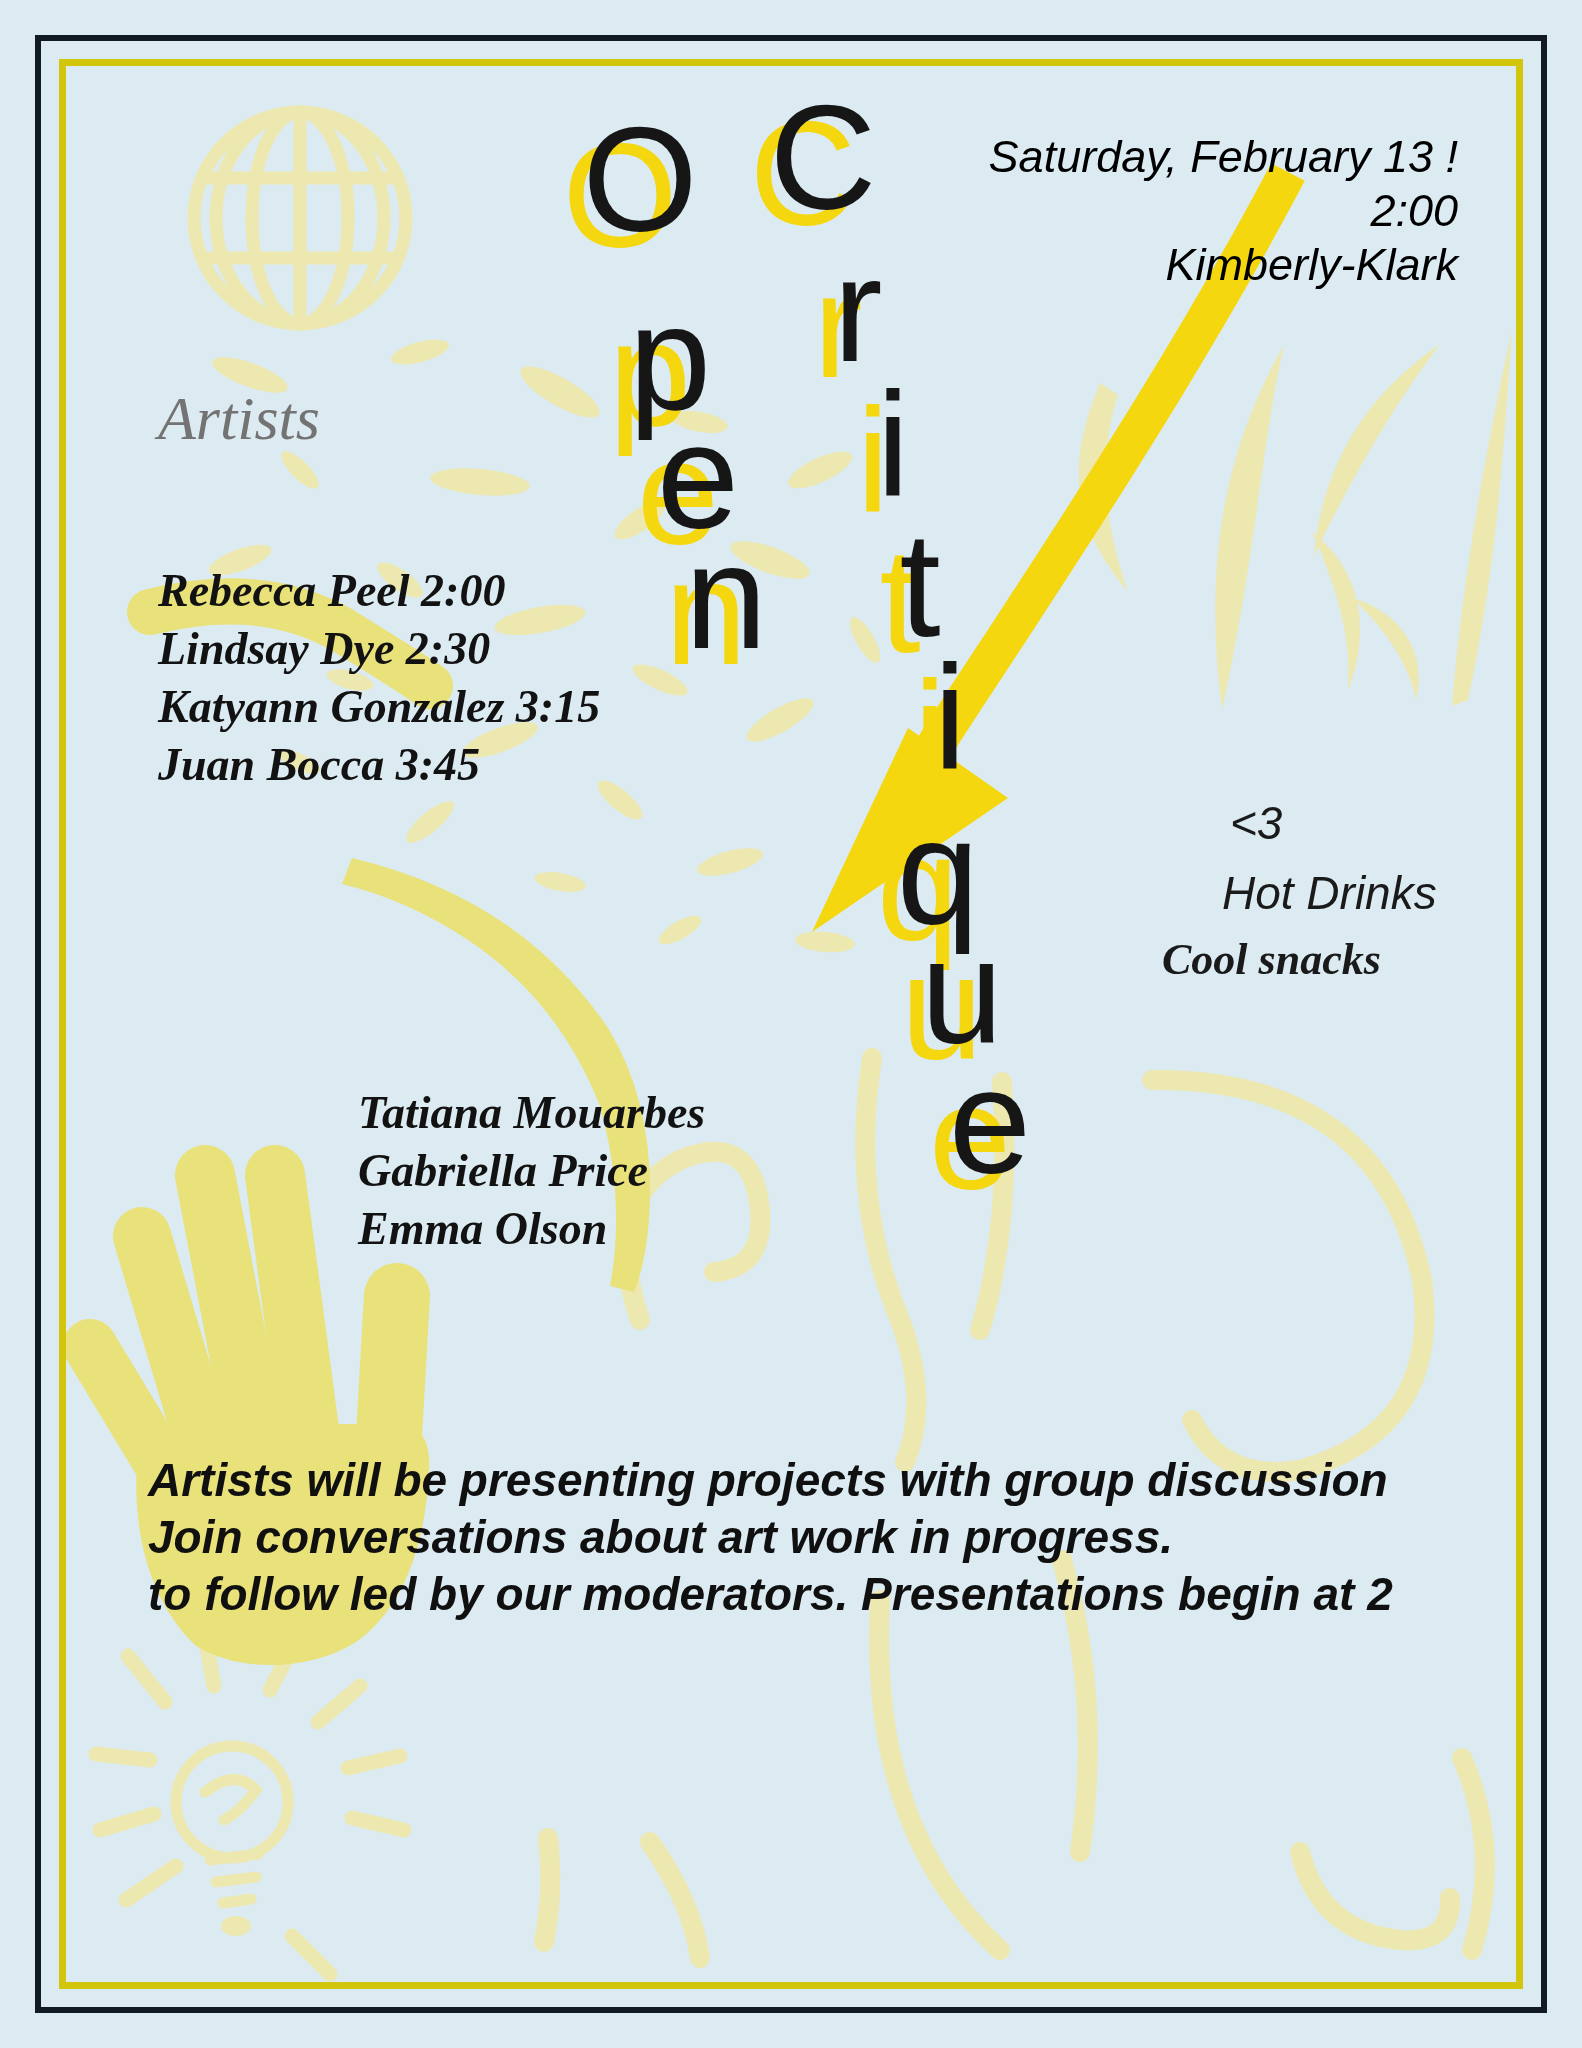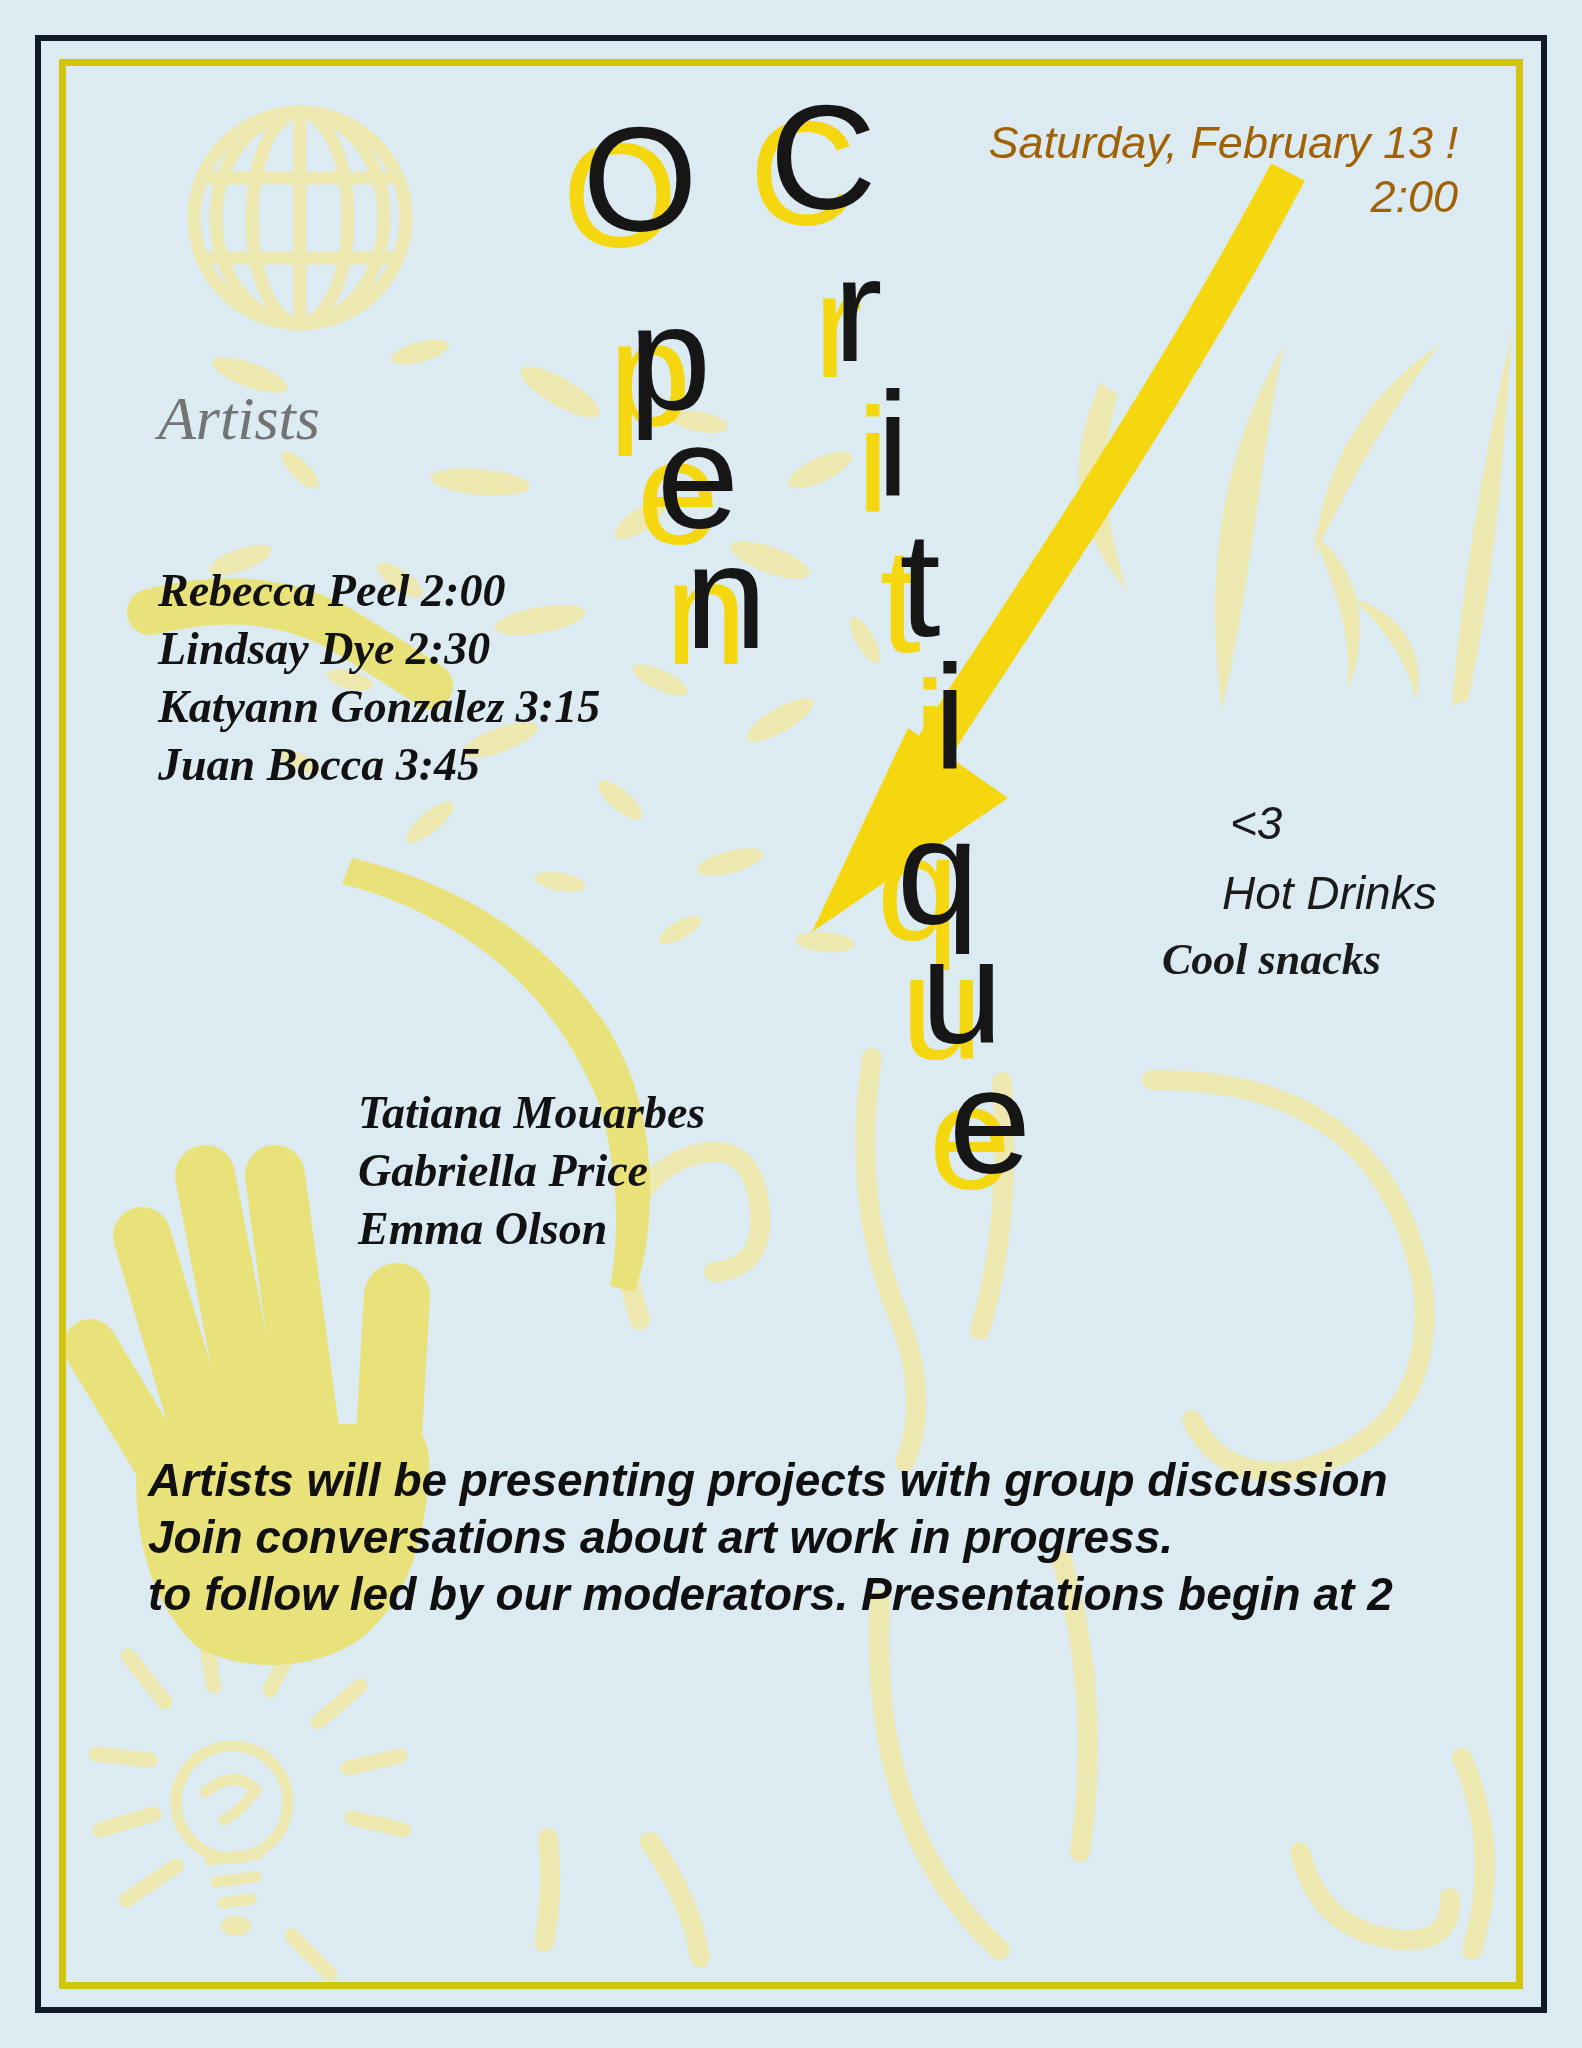--- a/index.html
+++ b/index.html
@@ -22,22 +22,22 @@
   .border-dark{position:absolute;inset:35px;border:6px solid var(--border-dark);z-index:3;pointer-events:none;}
   .border-yellow{position:absolute;inset:59px;border:7px solid var(--border-yellow);z-index:3;pointer-events:none;}
 
   .big-letter{
     position:absolute;transform:translate(-50%,-50%);
     font:400 148px/1 "Liberation Sans",sans-serif;color:var(--ink);
     text-shadow:-20px 16px 0 var(--accent);white-space:pre;
   }
 
   .event-info{
-    position:absolute;top:116px;right:124px;text-align:right;
-    font:italic 400 45px/54px "Liberation Sans",sans-serif;color:#a16207;
+    position:absolute;top:130px;right:124px;text-align:right;
+    font:italic 400 45px/54px "Liberation Sans",sans-serif;color:#000000;
   }
 
   .section-heading{
     position:absolute;
     font:italic 400 62px/1.1 "Liberation Serif",serif;color:#737373;
   }
   .heading-artists{left:158px;top:384px;}
   .heading-moderators{left:358px;top:916px;}
 
   .name-list{position:absolute;font:italic 700 46px/58px "Liberation Serif",serif;color:#121212;margin-top:46px;}
@@ -194,20 +194,21 @@
         <span class="big-letter" style="left: 920px; top: 585px;">t</span>
         <span class="big-letter" style="left: 950px; top: 718px;">i</span>
         <span class="big-letter" style="left: 938px; top: 872px;">q</span>
         <span class="big-letter" style="left: 962px; top: 992px;">u</span>
         <span class="big-letter" style="left: 990px; top: 1122px;">e</span>
       </div>
 
     <div class="event-info">
       <div>Saturday, February 13 !</div>
       <div>2:00</div>
+      <div>Kimberly-Klark</div>
     </div>
 
     <div class="section-heading heading-artists">Artists</div>
     <div class="name-list artist-list">
       <div>Rebecca Peel 2:00</div>
       <div>Lindsay Dye 2:30</div>
       <div>Katyann Gonzalez 3:15</div>
       <div>Juan Bocca 3:45</div>
     </div>
 

